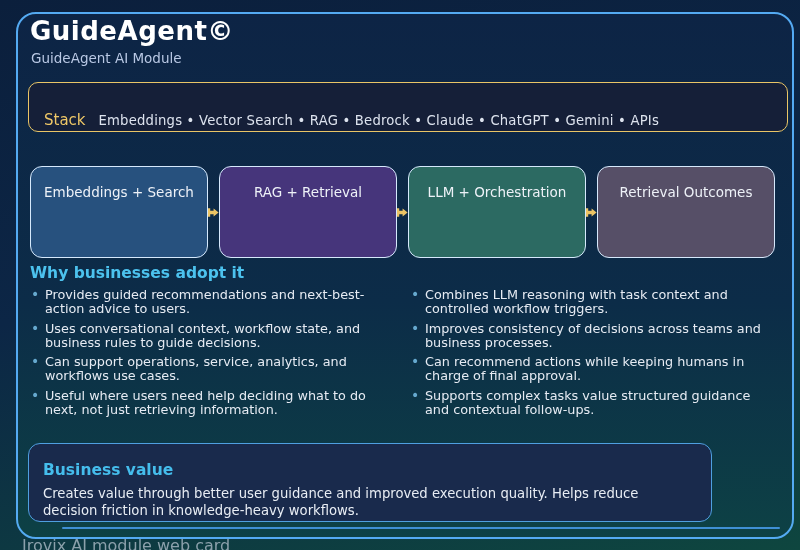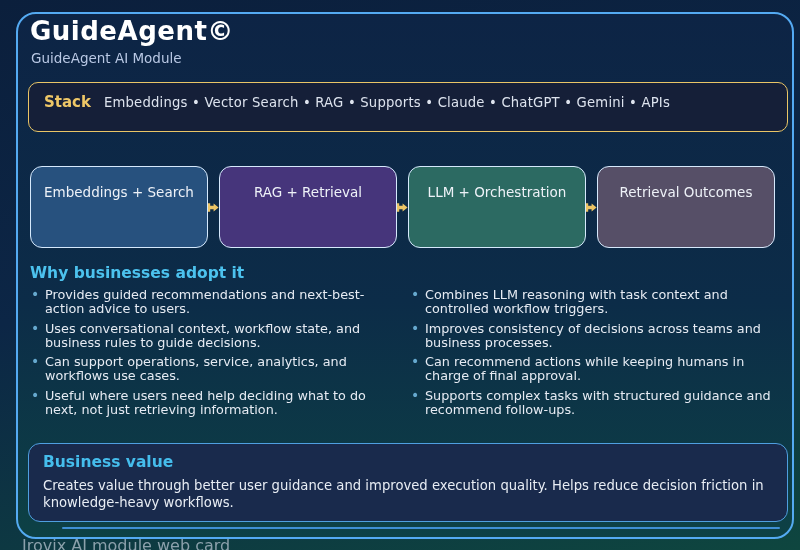--- a/index.html
+++ b/index.html
@@ -25,27 +25,27 @@
   }
   .stack-bar {
     position:absolute; left:10px; top:68px; width:760px; height:50px;
     box-sizing:border-box;
     border:1.5px solid #e9c566; border-radius:10px;
     background:#151f38;
     padding:10px 15px;
     display:flex; align-items:baseline; gap:13px;
     white-space:nowrap; overflow:hidden;
   }
-  .stack-label { font-size:15px; font-weight:bold; color:#eec767; }
+  .stack-label { font-size:15px; font-weight:normal; color:#eec767;margin-top:18px; }
   .stack-items { font-size:13.2px; color:#dde3ee; letter-spacing:0.2px; }
   .section-heading { position:absolute; left:12px; font-size:15.5px; font-weight:bold; }
   .how-heading { top:128px; color:#79badf; }
   .why-heading { top:250px; color:#4cc2ee; }
   .steps-row {
-    position:absolute; left:12px; top:152px; width:754px; height:82px;
+    position:absolute; left:12px; top:152px; width:754px; height:92px;
     display:flex; align-items:stretch;
   }
   .step {
     width:178px; box-sizing:border-box;
     border:1.5px solid #d6e9fc; border-radius:12px;
     padding-top:17px; text-align:center;
     font-size:13.5px; color:#eef2f8;
   }
   .arrow { width:11px; display:flex; align-items:center; justify-content:center; }
   .why-cols {
@@ -55,25 +55,25 @@
   .why-col { width:368px; }
   .bullet {
     position:relative; padding-left:15px; margin-bottom:5.5px;
     font-size:12.8px; line-height:14px; color:#e6ebf3;
   }
   .bullet::before {
     content:"\2022"; position:absolute; left:1px; top:-1px;
     color:#66a9cf; font-size:14px;
   }
   .bv-box {
-    position:absolute; left:10px; top:429px; width:760px; height:79px;
+    position:absolute; left:10px; top:429px; width:684px; height:79px;
     box-sizing:border-box;
     border:1.5px solid #4f9fe0; border-radius:12px;
     background:#192a4c;
-    padding:9px 14px;
+    padding:17px 14px;
   }
   .bv-heading { font-size:15.5px; font-weight:bold; color:#45bdec; margin-bottom:7px; }
   .bv-body { font-size:13.2px; line-height:16.5px; color:#e8edf4; max-width:732px; }
   .card-divider {
     position:absolute; left:44px; right:12px; bottom:8px; height:2px;
     background:#3f8fd4; border-radius:1px;
   }
   .footer {
     position:absolute; left:22px; top:536px;
     font-size:16px; color:#8ba0ab; z-index:2;
@@ -81,21 +81,21 @@
 </style>
 </head>
 <body>
 
 <div class="card">
   <div class="title">GuideAgent©</div>
   <div class="subtitle">GuideAgent AI Module</div>
 
   <div class="stack-bar">
     <span class="stack-label">Stack</span>
-    <span class="stack-items">Embeddings • Vector Search • RAG • Supports • Claude • ChatGPT • Gemini • APIs</span>
+    <span class="stack-items">Embeddings • Vector Search • RAG • Bedrock • Claude • ChatGPT • Gemini • APIs</span>
   </div>
 
   <div class="steps-row">
       <div class="step" style="background: rgb(39, 81, 126);">Embeddings + Search</div>
       <span class="arrow">
         <svg width="11" height="11" viewBox="0 0 11 11">
           <path d="M0 1.2 h2.2 v2.6 h3.4 v-2.4 l5 4.1 -5 4.1 v-2.4 h-3.4 v2.6 h-2.2 z" fill="#ecc465"></path>
         </svg>
       </span>
       <div class="step" style="background: rgb(70, 53, 123);">RAG + Retrieval</div>
@@ -118,21 +118,21 @@
     <div class="why-col">
         <div class="bullet">Provides guided recommendations and next-best-action advice to users.</div>
         <div class="bullet">Uses conversational context, workflow state, and business rules to guide decisions.</div>
         <div class="bullet">Can support operations, service, analytics, and workflows use cases.</div>
         <div class="bullet">Useful where users need help deciding what to do next, not just retrieving information.</div>
       </div>
     <div class="why-col">
         <div class="bullet">Combines LLM reasoning with task context and controlled workflow triggers.</div>
         <div class="bullet">Improves consistency of decisions across teams and business processes.</div>
         <div class="bullet">Can recommend actions while keeping humans in charge of final approval.</div>
-        <div class="bullet">Supports complex tasks with structured guidance and recommend follow-ups.</div>
+        <div class="bullet">Supports complex tasks value structured guidance and contextual follow-ups.</div>
       </div>
   </div>
 
   <div class="bv-box">
     <div class="bv-heading">Business value</div>
     <div class="bv-body">Creates value through better user guidance and improved execution quality. Helps reduce decision friction in knowledge-heavy workflows.</div>
   </div>
 
   <div class="card-divider"></div>
 </div>

